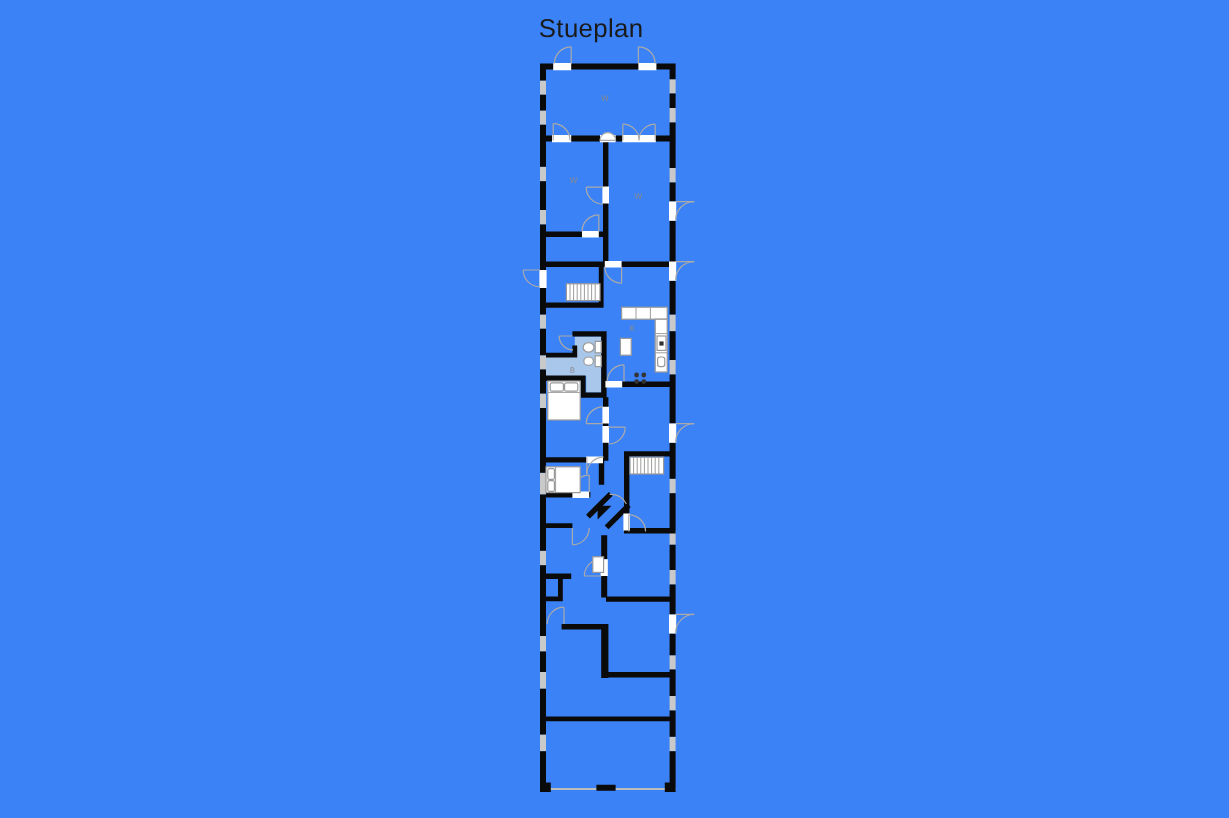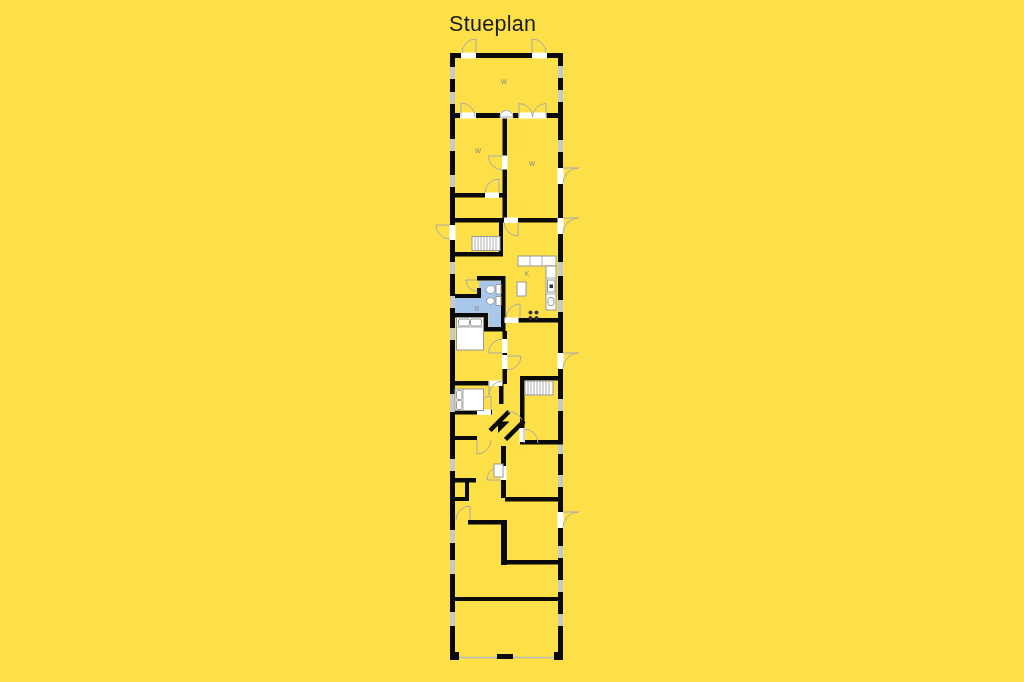--- a/index.html
+++ b/index.html
@@ -1,16 +1,16 @@
 <!DOCTYPE html>
 <html style="--wall: #0a0a0a; --window: #c9c9c9; --door-arc: #aaaaaa; --furniture: #999999; --highlight: #a9c7ea; --title-text: #1a1a1a; --label-text: #8a8a8a;"><head>
 <meta charset="utf-8">
 <style>
   html,body{margin:0;padding:0;background:#ffffff;}
-  .canvas{position:relative;width:1024px;height:682px;background:#fde047;overflow:hidden;
+  .canvas{position:relative;width:1024px;height:682px;background:#3b82f6;overflow:hidden;
           font-family:"Liberation Sans",sans-serif;}
   .plan-title{position:absolute;left:449px;top:12px;font-size:21.5px;line-height:24px;
               color:var(--title-text,#1a1a1a);letter-spacing:.3px;}
   svg{position:absolute;left:0;top:0;}
   .wall{fill:var(--wall,#0a0a0a);stroke:none;}
   .win{fill:var(--window,#c9c9c9);}
   .gap{fill:#ffffff;}
   .arc{fill:none;stroke:var(--door-arc,#aaaaaa);stroke-width:1;}
   .arcf{fill:#ffffff;stroke:var(--door-arc,#aaaaaa);stroke-width:1;}
   .leaf{fill:none;stroke:var(--door-arc,#aaaaaa);stroke-width:1;}

